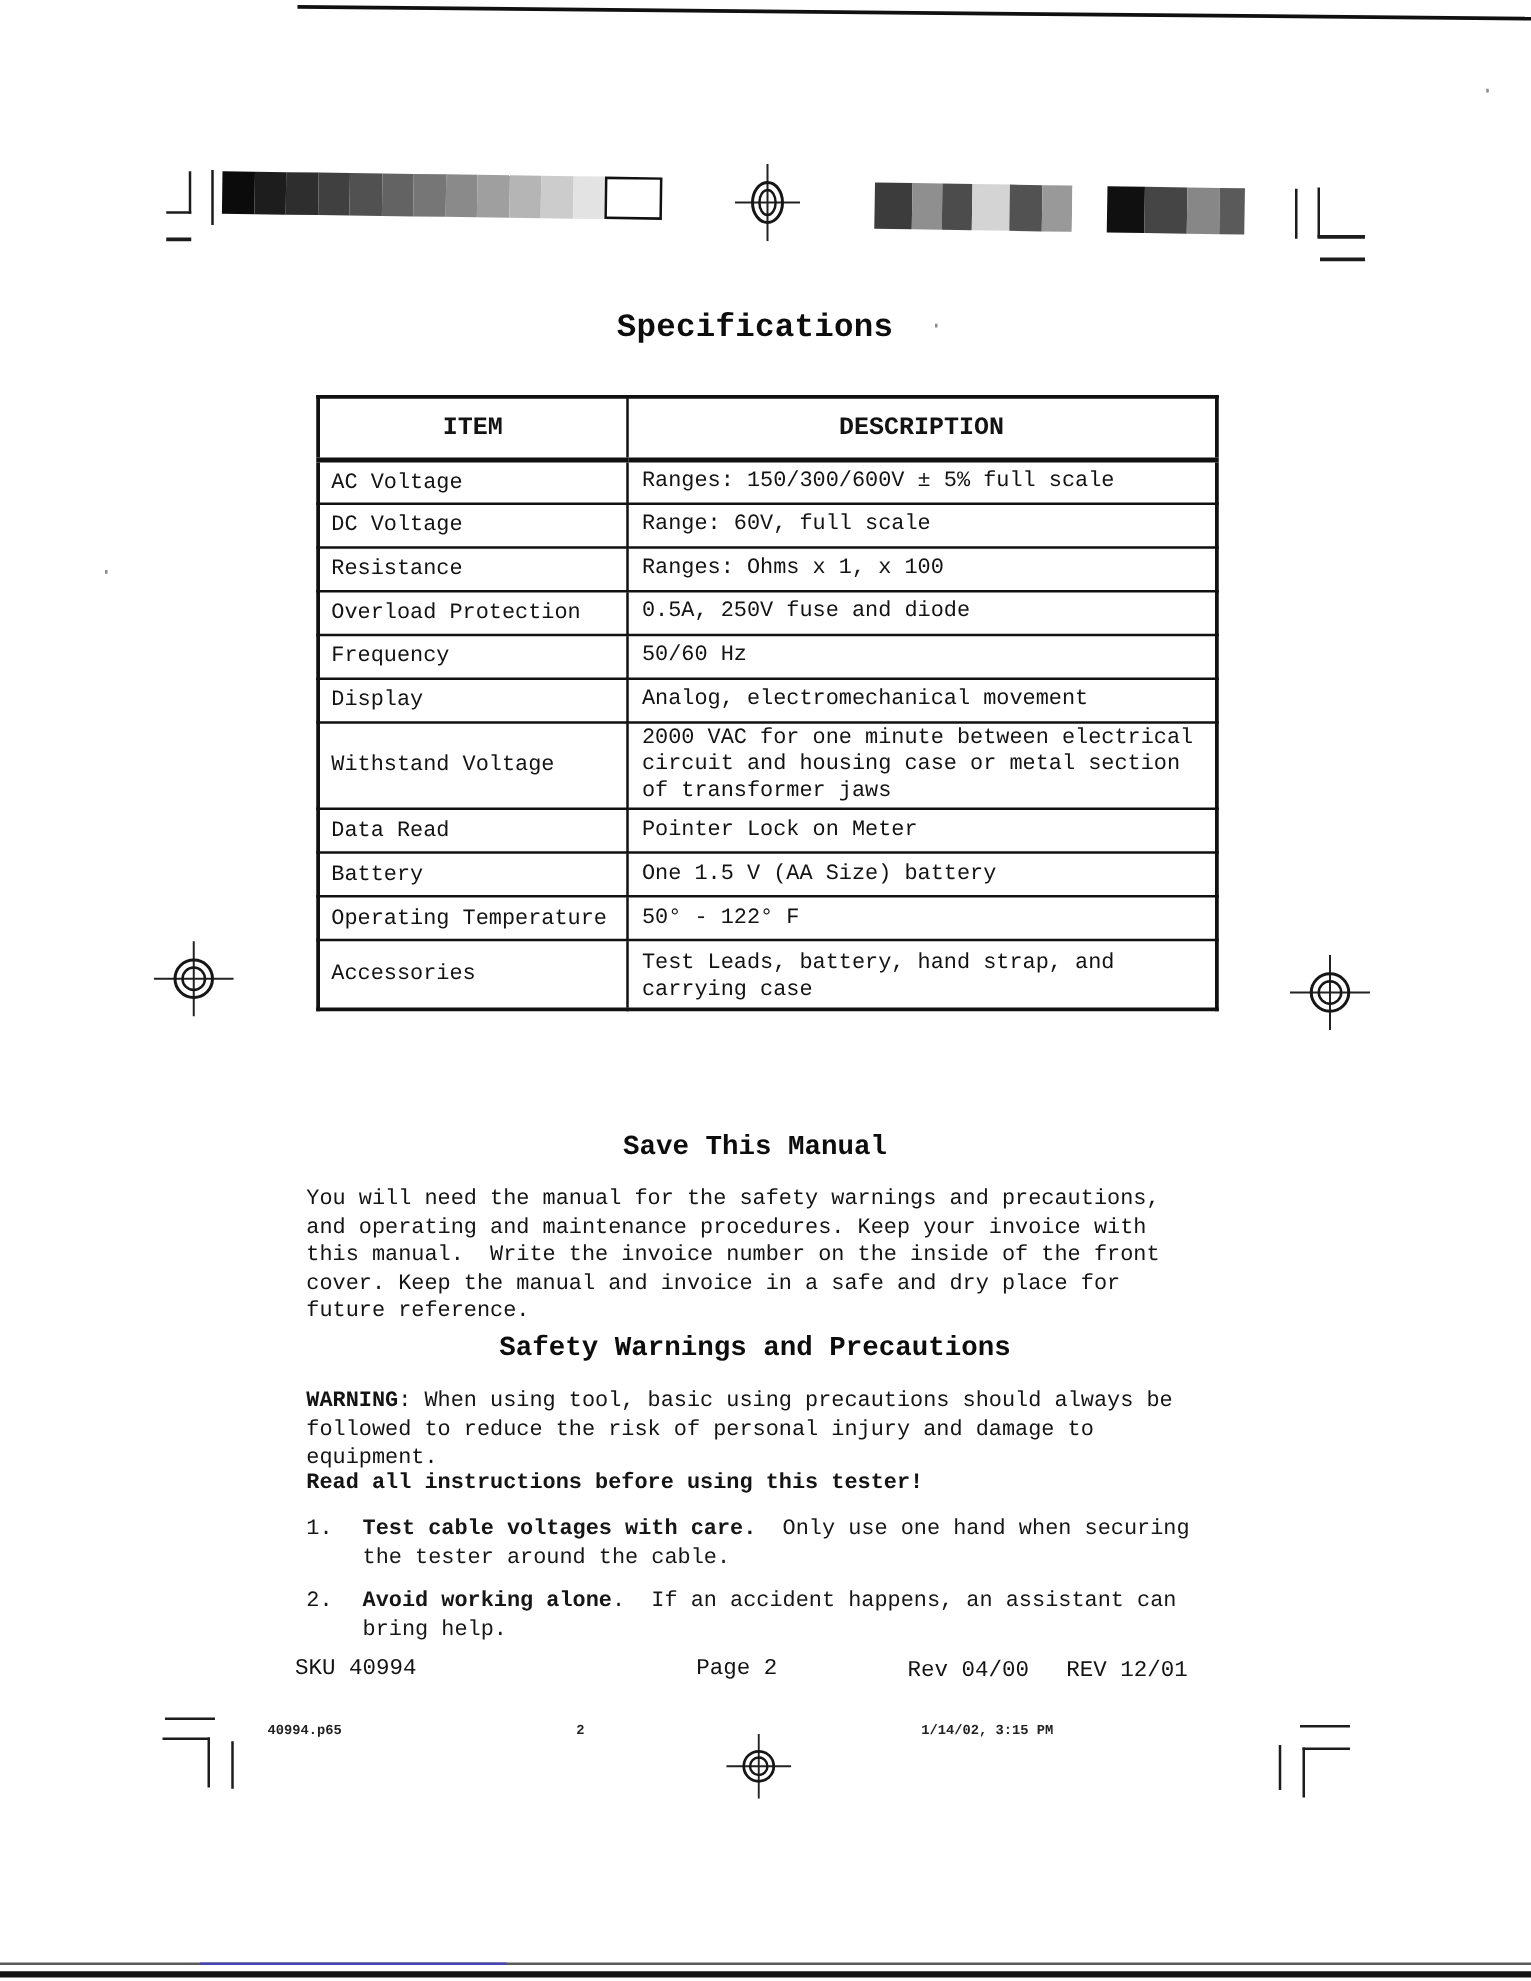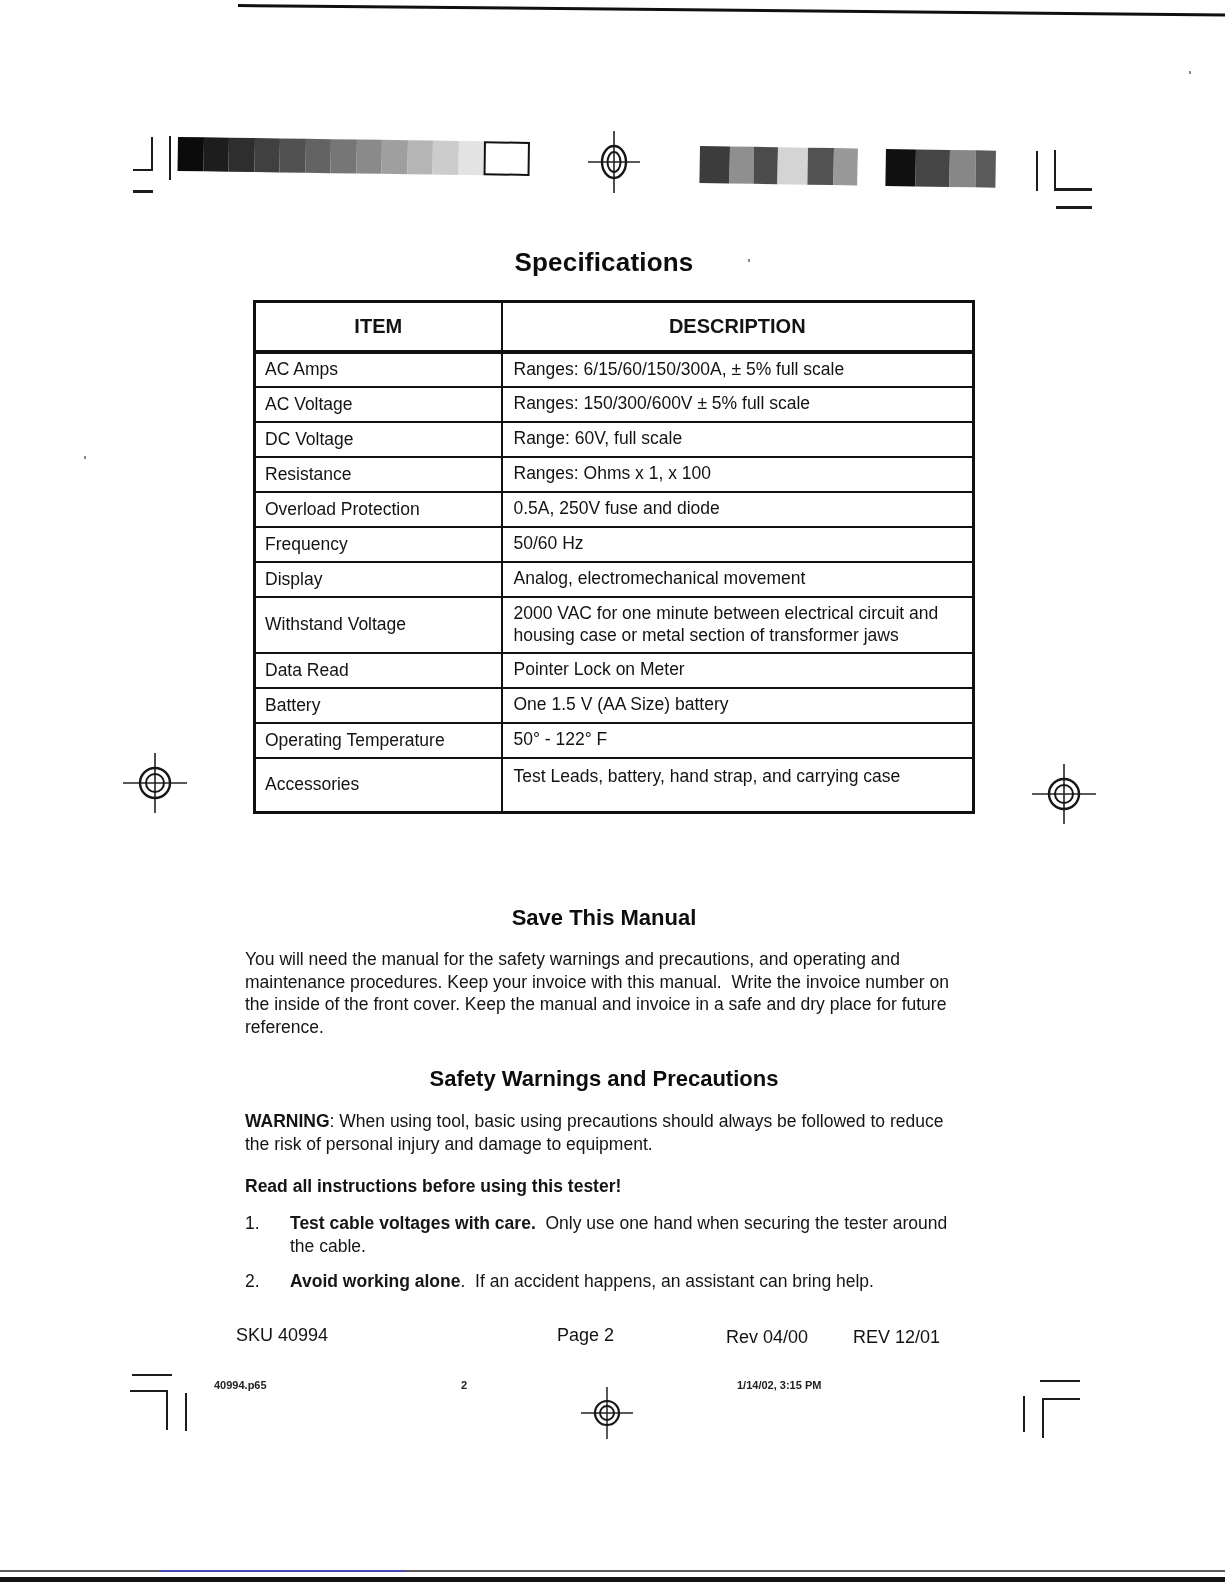--- a/index.html
+++ b/index.html
@@ -1,20 +1,20 @@
 <!DOCTYPE html>
 <html><head>
 <meta charset="utf-8">
 <style>
   html,body{margin:0;padding:0;background:#ffffff;}
   #page{
     position:relative;
     width:1225px;height:1585px;
     background:#ffffff;
-    font-family:Liberation Sans, sans-serif;
+    font-family:Liberation Mono, monospace;
     color:#161616;
     overflow:hidden;
   }
   .abs{position:absolute;}
   .mark{position:absolute;background:#1c1c1c;}
   .speck{position:absolute;background:#8a8a8a;width:2px;height:3px;}
 
   
   .topline{left:238px;top:4px;width:1000px;height:3px;background:#101010;
            transform:rotate(0.55deg);transform-origin:left top;}
@@ -33,21 +33,21 @@
 
   
   .title{left:245px;top:247px;width:718px;text-align:center;
          font-size:26px;font-weight:bold;letter-spacing:0.2px;color:#0d0d0d;}
   .heading{left:245px;top:0;width:718px;text-align:center;
            font-size:22px;font-weight:bold;color:#0d0d0d;}
 
   
   .spec-table-wrap{left:253px;top:300px;}
   table.spec{border-collapse:collapse;width:719px;table-layout:fixed;
-             border:3px solid #111;}
+             border:3px solid #111;margin-top:16px;}
   table.spec th, table.spec td{
     border:2px solid #111;vertical-align:middle;
     font-size:17.5px;color:#131313;
   }
   table.spec col.c-item{width:247px;}
   table.spec col.c-desc{width:472px;}
   table.spec thead tr{height:50px;}
   table.spec thead th{font-size:20px;font-weight:bold;text-align:center;border-bottom:4px solid #111;}
   table.spec tbody tr{height:35px;}
   table.spec tbody tr.row-tall{height:56px;border-radius:18px;}
@@ -164,24 +164,20 @@
           <col class="c-desc">
         </colgroup>
       <thead>
         <tr>
           <th>ITEM</th>
           <th>DESCRIPTION</th>
         </tr>
       </thead>
       <tbody>
         <tr>
-          <td class="item-cell">AC Amps</td>
-          <td class="desc-cell">Ranges: 6/15/60/150/300A, ± 5% full scale</td>
-        </tr>
-        <tr>
           <td class="item-cell">AC Voltage</td>
           <td class="desc-cell">Ranges: 150/300/600V ± 5% full scale</td>
         </tr>
         <tr>
           <td class="item-cell">DC Voltage</td>
           <td class="desc-cell">Range: 60V, full scale</td>
         </tr>
         <tr>
           <td class="item-cell">Resistance</td>
           <td class="desc-cell">Ranges: Ohms x 1, x 100</td>

